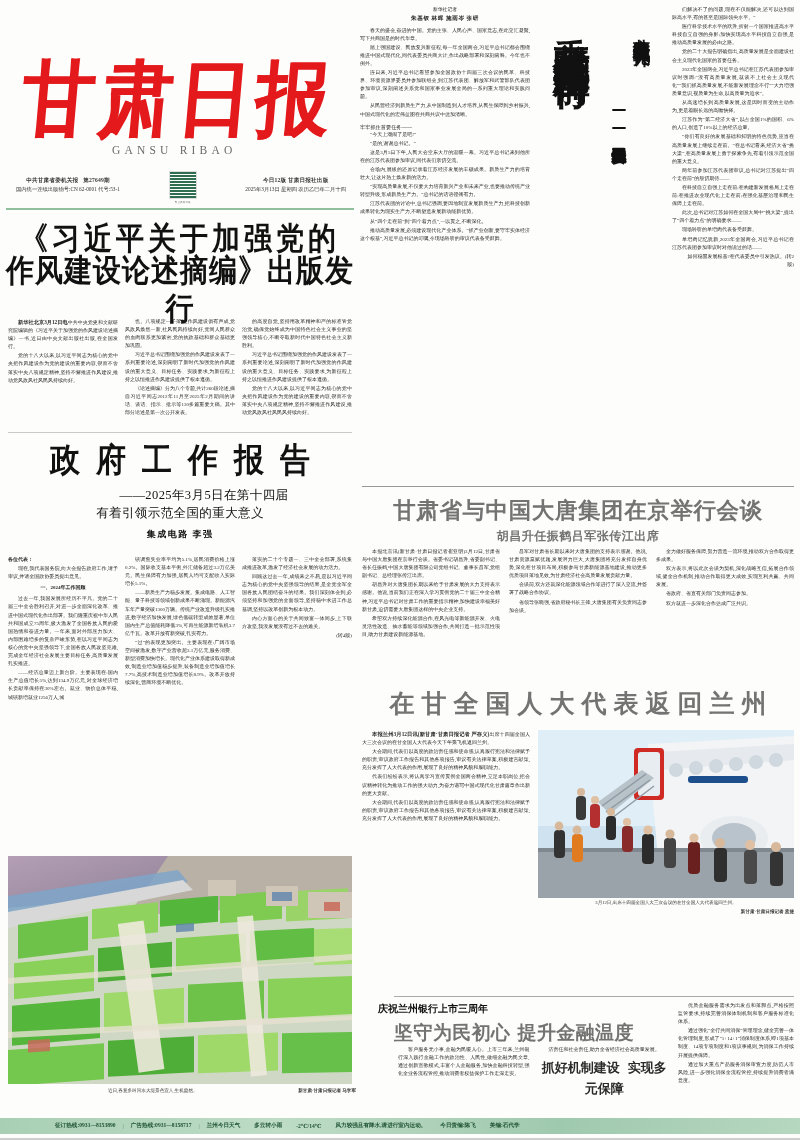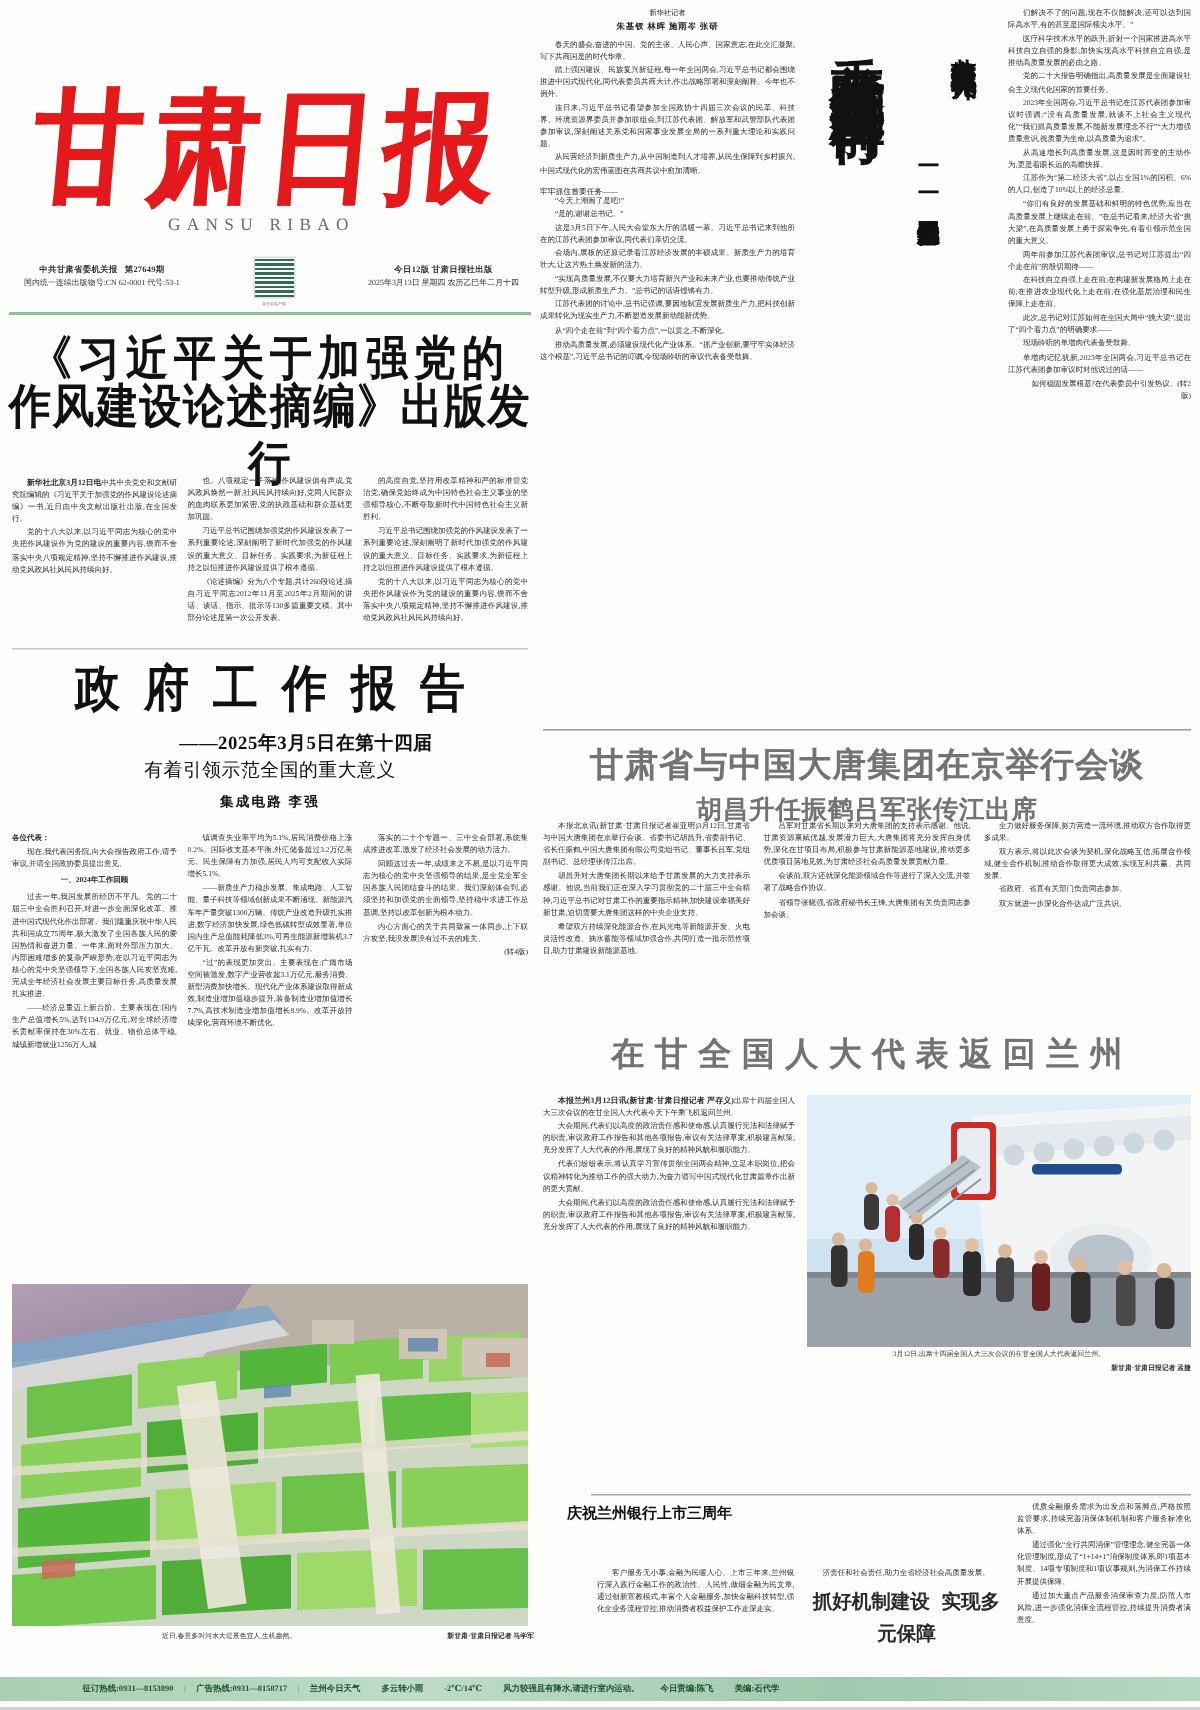--- a/index.html
+++ b/index.html
@@ -38,21 +38,21 @@
   .hl-main .l{font-family:"DejaVu Sans","Liberation Sans",sans-serif;font-weight:bold;
               font-size:28px;line-height:34px;letter-spacing:1px;color:#111;
               transform:scaleY(1.12);}
   .hl-main .l.l1{letter-spacing:4px;}
 
   .gwr{position:absolute;left:4px;top:440px;width:352px;text-align:center;}
   .gwr .big{font-family:"DejaVu Sans","Liberation Sans",sans-serif;font-weight:bold;
             font-size:30px;letter-spacing:16px;text-indent:16px;line-height:40px;color:#111;
             transform:scaleY(1.1);}
   .gwr .sub1{font-size:12.5px;margin-top:7px;letter-spacing:.4px;color:#111;
-             font-family:"Liberation Serif",serif;padding-left:48px;font-weight:bold;}
+             font-family:"Liberation Serif",serif;padding-left:48px;}
   .gwr .sub2{font-size:12.5px;letter-spacing:.4px;color:#111;margin-top:1px;
              font-family:"Liberation Serif",serif;}
   .gwr .sub3{font-size:9px;margin-top:6px;letter-spacing:1.5px;color:#111;font-weight:600;}
 
   
   .cols{display:flex;gap:7px;}
   .cols>div{flex:1;}
 
   
   .vert{writing-mode:vertical-rl;text-orientation:upright;}
@@ -270,21 +270,21 @@
       <p>现场聆听的单增肉代表备受鼓舞。</p>
       <p>单增肉记忆犹新,2023年全国两会,习近平总书记在江苏代表团参加审议时对他说过的话——</p>
       <p style="text-align:right;">如何稳固发展根基?在代表委员中引发热议。(转2版)</p>
     </div>
   </div>
 
   <div class="rule-thin" style="position:absolute;left:362px;top:486px;width:432px;background:#999;height:1px;"></div>
 
   <div style="position:absolute;left:362px;top:496px;width:432px;">
     <div class="sec-hl" style="font-size:22.5px;letter-spacing:.6px;line-height:28px;">甘肃省与中国大唐集团在京举行会谈</div>
-    <div class="sec-hl" style="font-size:17px;margin-top:4px;letter-spacing:.5px;text-align:center;">胡昌升任振鹤吕军张传江出席</div>
+    <div class="sec-hl" style="font-size:12px;margin-top:4px;letter-spacing:.5px;text-align:center;">胡昌升任振鹤吕军张传江出席</div>
   </div>
 
   <div style="position:absolute;left:362px;top:548px;width:432px;height:132px;overflow:hidden;">
     <div class="cols" style="gap:9px;">
       <div class="col-text blur">
         <p>本报北京讯(新甘肃·甘肃日报记者崔亚明)3月12日,甘肃省与中国大唐集团在京举行会谈。省委书记胡昌升,省委副书记、省长任振鹤,中国大唐集团有限公司党组书记、董事长吕军,党组副书记、总经理张传江出席。</p>
         <p>胡昌升对大唐集团长期以来给予甘肃发展的大力支持表示感谢。他说,当前我们正在深入学习贯彻党的二十届三中全会精神,习近平总书记对甘肃工作的重要指示精神,加快建设幸福美好新甘肃,迫切需要大唐集团这样的中央企业支持。</p>
         <p>希望双方持续深化能源合作,在风光电等新能源开发、火电灵活性改造、抽水蓄能等领域加强合作,共同打造一批示范性项目,助力甘肃建设新能源基地。</p>
       </div>
       <div class="col-text blur">
@@ -295,21 +295,21 @@
       <div class="col-text blur">
         <p>全力做好服务保障,努力营造一流环境,推动双方合作取得更多成果。</p>
         <p>双方表示,将以此次会谈为契机,深化战略互信,拓展合作领域,健全合作机制,推动合作取得更大成效,实现互利共赢、共同发展。</p>
         <p>省政府、省直有关部门负责同志参加。</p>
         <p>双方就进一步深化合作达成广泛共识。</p>
       </div>
     </div>
   </div>
 
   <div style="position:absolute;left:362px;top:688px;width:432px;">
-    <div class="sec-hl" style="font-size:22px;letter-spacing:7px;text-indent:7px;line-height:32px;">在甘全国人大代表返回兰州</div>
+    <div class="sec-hl" style="font-size:25px;letter-spacing:7px;text-indent:7px;line-height:32px;">在甘全国人大代表返回兰州</div>
   </div>
 
   <div style="position:absolute;left:362px;top:730px;width:168px;height:262px;overflow:hidden;">
     <div class="col-text blur">
       <p><b style="font-size:5.3px;">本报兰州3月12日讯(新甘肃·甘肃日报记者 严存义)</b><span>出席十四届全国人大三次会议的在甘全国人大代表今天下午乘飞机返回兰州。</span></p>
       <p>大会期间,代表们以高度的政治责任感和使命感,认真履行宪法和法律赋予的职责,审议政府工作报告和其他各项报告,审议有关法律草案,积极建言献策,充分发挥了人大代表的作用,展现了良好的精神风貌和履职能力。</p>
       <p>代表们纷纷表示,将认真学习宣传贯彻全国两会精神,立足本职岗位,把会议精神转化为推动工作的强大动力,为奋力谱写中国式现代化甘肃篇章作出新的更大贡献。</p>
       <p>大会期间,代表们以高度的政治责任感和使命感,认真履行宪法和法律赋予的职责,审议政府工作报告和其他各项报告,审议有关法律草案,积极建言献策,充分发挥了人大代表的作用,展现了良好的精神风貌和履职能力。</p>
     </div>
   </div>
@@ -405,20 +405,21 @@
   </div>
   <div style="position:absolute;left:538px;top:900px;width:256px;">
     <div class="cap blur" style="text-align:center;">3月12日,出席十四届全国人大三次会议的在甘全国人大代表返回兰州。</div>
     <div class="cap blur" style="text-align:right;font-weight:bold;margin-top:2px;">新甘肃·甘肃日报记者  孟捷</div>
   </div>
 
   <div class="rule-thin" style="position:absolute;left:394px;top:996px;width:400px;background:#aaa;"></div>
 
   <div style="position:absolute;left:378px;top:1002px;width:272px;">
     <div style="font-family:'DejaVu Sans','Liberation Sans',sans-serif;font-weight:bold;font-size:10px;color:#111;">庆祝兰州银行上市三周年</div>
+    <div class="sec-hl" style="font-size:19px;margin-top:4px;letter-spacing:.4px;">坚守为民初心  提升金融温度</div>
   </div>
 
   <div style="position:absolute;left:398px;top:1046px;width:272px;height:58px;overflow:hidden;">
     <div class="cols" style="gap:9px;">
       <div class="col-text blur">
         <p>客户服务无小事,金融为民暖人心。上市三年来,兰州银行深入践行金融工作的政治性、人民性,做细金融为民文章,通过创新宣教模式,丰富个人金融服务,加快金融科技转型,强化全业务流程管控,推动消费者权益保护工作走深走实。</p>
       </div>
       <div class="col-text blur">
         <p>济责任和社会责任,助力全省经济社会高质量发展。</p>
         <p style="text-align:center;font-weight:bold;font-size:13px;text-indent:0;margin-top:4px;

